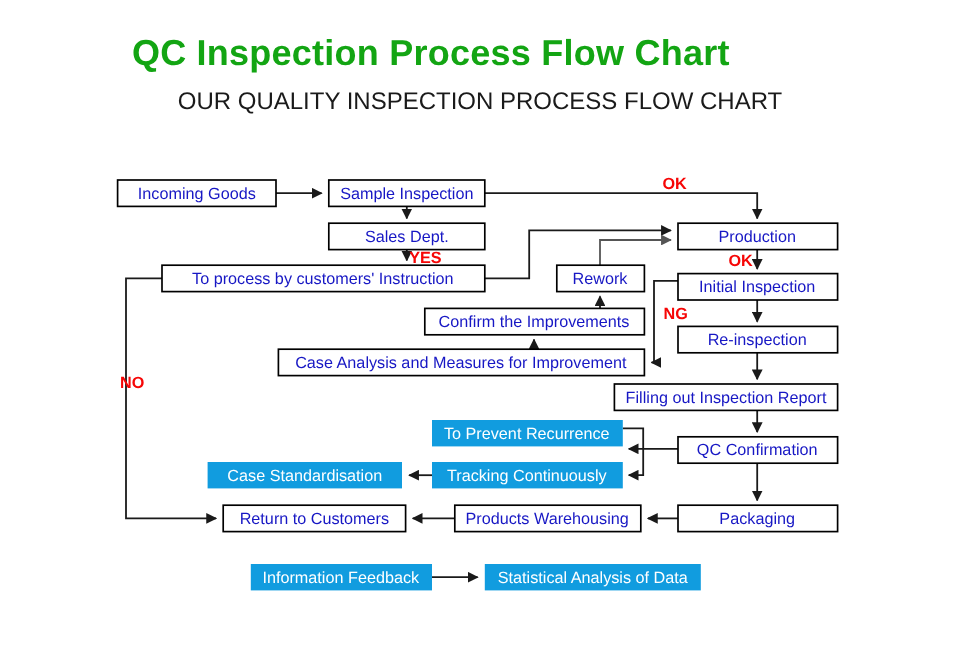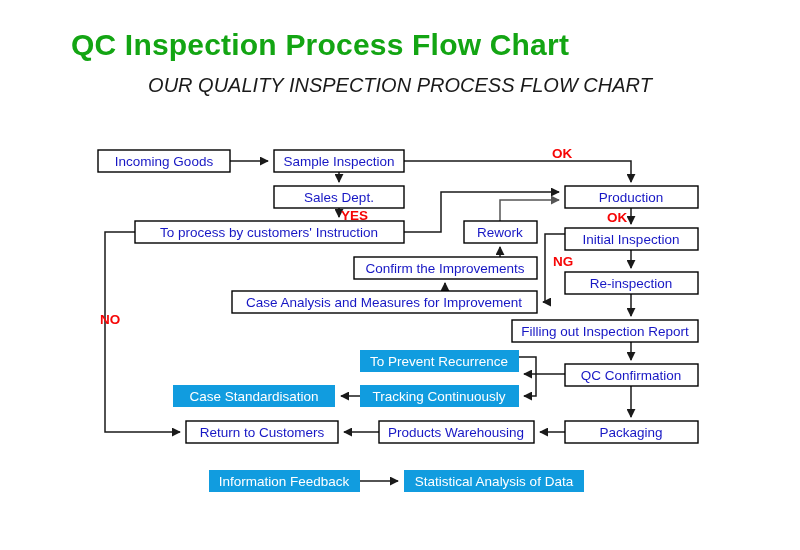--- a/index.html
+++ b/index.html
@@ -22,31 +22,31 @@
   .title {
     position: absolute;
     left: 0;
     top: 28px;
     width: 640px;
     text-align: center;
     font-size: 30px;
     font-weight: bold;
     color: #13a513;
     letter-spacing: 0.2px;
+    padding-left: 39px;
   }
   .subtitle {
     position: absolute;
     left: 0;
     top: 74px;
     width: 800px;
     text-align: center;
     font-size: 20px;
     font-weight: normal;
     color: #1a1a1a;
-    font-style: italic;
   }
   svg.flow {
     position: absolute;
     left: 0;
     top: 0;
     width: 800px;
     height: 550px;
   }
   .node-box-white {
     fill: #ffffff;

